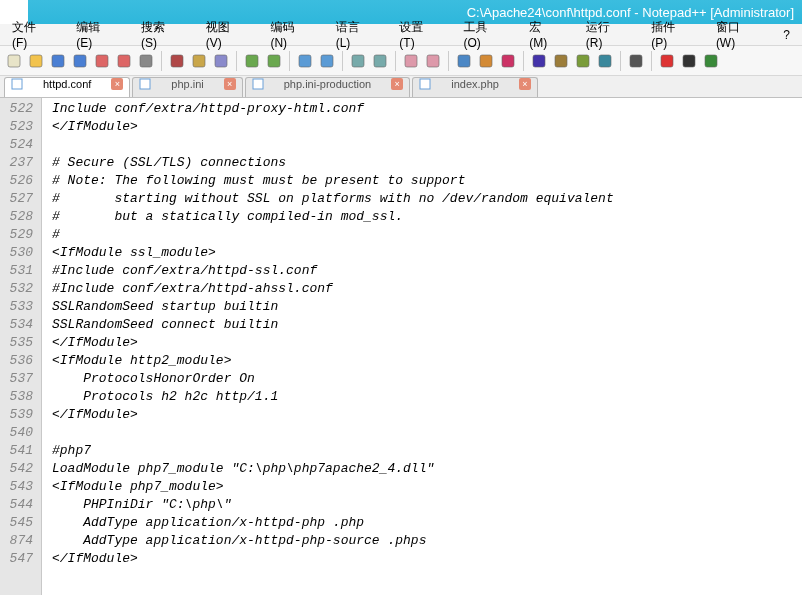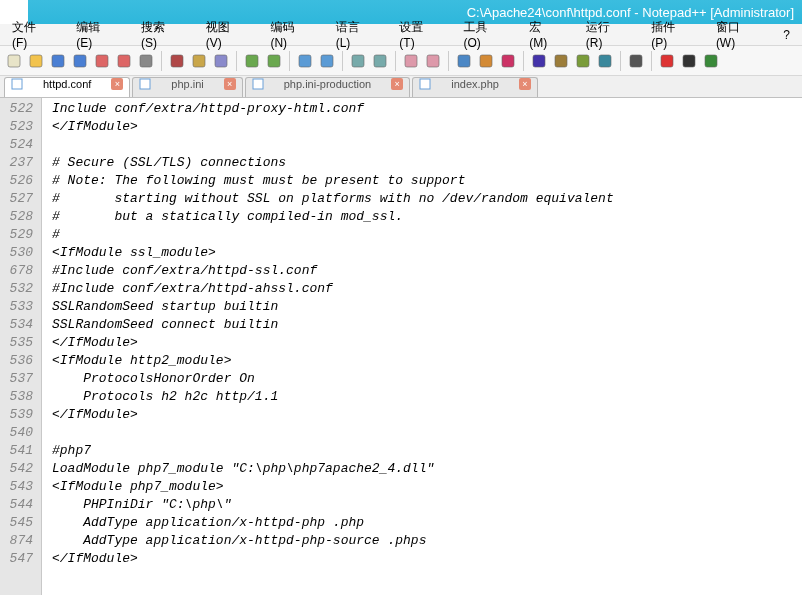--- a/index.html
+++ b/index.html
@@ -238,21 +238,21 @@
   <div class="gutter" id="gutter">
       <div>522</div>
       <div>523</div>
       <div>524</div>
       <div>237</div>
       <div>526</div>
       <div>527</div>
       <div>528</div>
       <div>529</div>
       <div>530</div>
-      <div>678</div>
+      <div>531</div>
       <div>532</div>
       <div>533</div>
       <div>534</div>
       <div>535</div>
       <div>536</div>
       <div>537</div>
       <div>538</div>
       <div>539</div>
       <div>540</div>
       <div>541</div>

